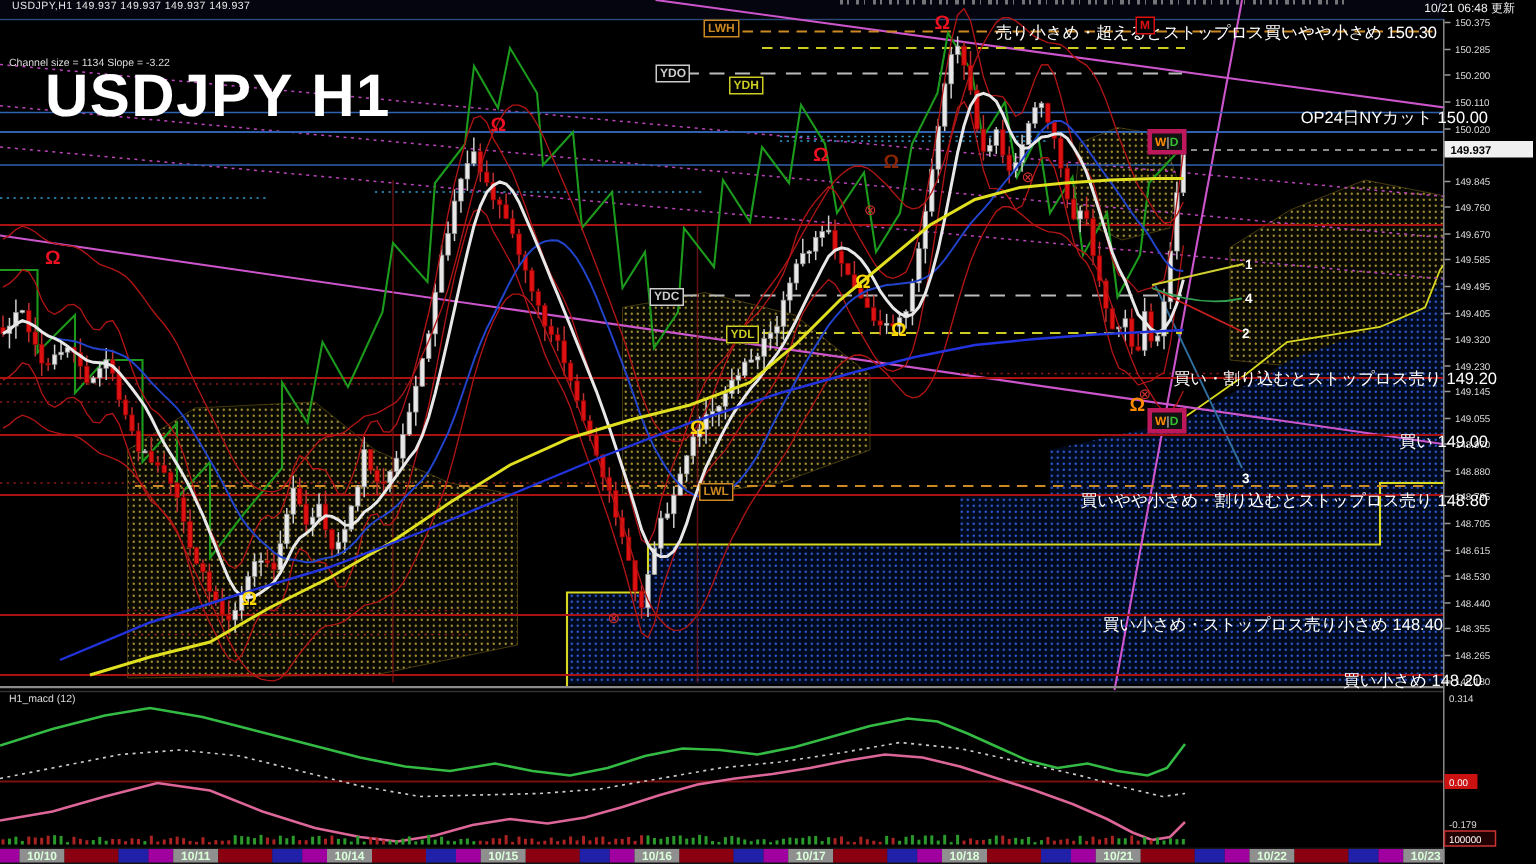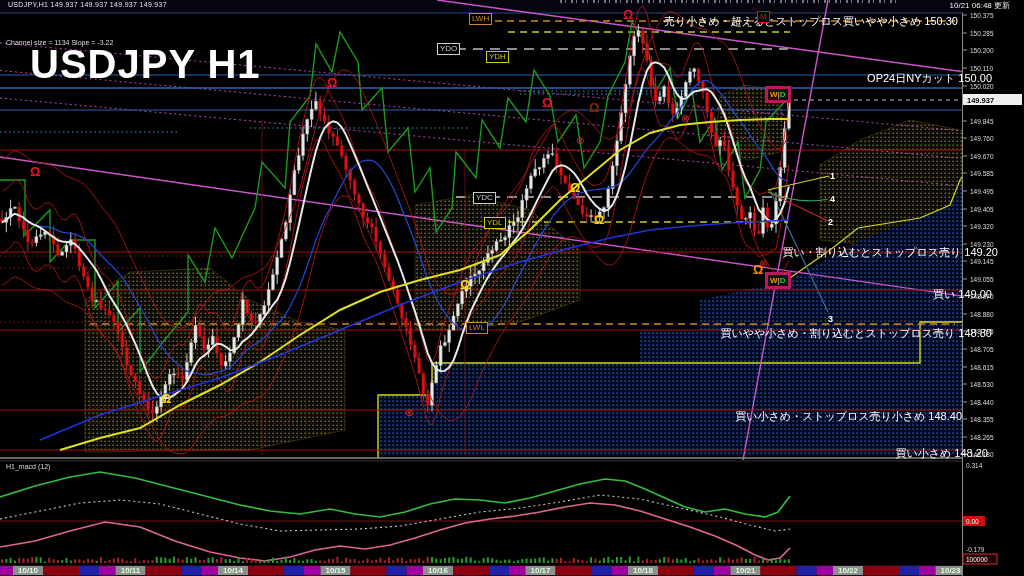--- a/index.html
+++ b/index.html
@@ -7,21 +7,21 @@
        font-family:"Liberation Sans","DejaVu Sans",sans-serif;}
   #chartsvg{position:absolute;left:0;top:0;}
   .ovl{position:absolute;white-space:nowrap;}
   #titlebar{left:8px;top:1px;font-size:7px;color:#e8e8e8;letter-spacing:.3px;}
   #updated{right:14px;top:0px;font-size:8px;color:#f0f0f0;}
   #clipstrip{left:560px;top:0;width:340px;height:3px;opacity:.55;
     background:repeating-linear-gradient(90deg,#cfcfcf 0 2px,transparent 2px 5px,#cfcfcf 5px 6px,transparent 6px 11px);}
   #bigtitle{left:30px;top:42px;font-size:40px;font-weight:bold;color:#fff;letter-spacing:1px;}
   #chinfo{left:6px;top:39px;font-size:7px;color:#ddd;}
   .ann{font-size:11px;color:#fff;text-align:right;}
-  .lvbox{font-size:8px;font-weight:normal;padding:0 2px;line-height:10px;background:#000;border:1px solid;}
+  .lvbox{font-size:8px;font-weight:bold;padding:0 2px;line-height:10px;background:#000;border:1px solid;}
   .wdbox{font-size:8px;font-weight:bold;line-height:11px;background:#111;border:3px solid #be185d;padding:0 2px;}
   .wdbox .w{color:#ff8c00}.wdbox .sep{color:#999}.wdbox .d{color:#30c030}
   .omega{font-size:13px;font-weight:bold;line-height:12px;}
   .otimes{font-size:10px;line-height:9px;color:#d03030;}
   .fanno{font-size:9px;font-weight:bold;color:#fff;}
 </style>
 </head>
 <body>
 
 <div id="app">
@@ -784,21 +784,21 @@
 <div class="ovl ann" style="right: 66px; top: 14px;">売り小さめ・超えるとストップロス買いやや小さめ 150.30</div>
     <div class="ovl ann" style="right: 32px; top: 71px;">OP24日NYカット 150.00</div>
     <div class="ovl ann" style="right: 26px; top: 245px;">買い・割り込むとストップロス売り 149.20</div>
     <div class="ovl ann" style="right: 32px; top: 287px;">買い 149.00</div>
     <div class="ovl ann" style="right: 32px; top: 326px;">買いやや小さめ・割り込むとストップロス売り 148.80</div>
     <div class="ovl ann" style="right: 62px; top: 409px;">買い小さめ・ストップロス売り小さめ 148.40</div>
     <div class="ovl ann" style="right: 36px; top: 446px;">買い小さめ 148.20</div>
     <div class="ovl lvbox" style="left: 469px; top: 13px; color: rgb(204, 136, 34); border-color: rgb(204, 136, 34);">LWH</div>
     <div class="ovl lvbox" style="left: 486px; top: 23px; color: rgb(204, 204, 34); border-color: rgb(204, 204, 34); margin-top: 28px;">YDH</div>
     <div class="ovl lvbox" style="left: 437px; top: 43px; color: rgb(204, 204, 204); border-color: rgb(204, 204, 204);">YDO</div>
-    <div class="ovl lvbox" style="left: 433px; top: 192px; color: rgb(204, 204, 204); border-color: rgb(204, 204, 204); margin-left: 40px;">YDC</div>
+    <div class="ovl lvbox" style="left: 433px; top: 192px; color: rgb(204, 204, 204); border-color: rgb(204, 204, 204);">YDC</div>
     <div class="ovl lvbox" style="left: 484px; top: 217px; color: rgb(204, 204, 34); border-color: rgb(204, 204, 34);">YDL</div>
     <div class="ovl lvbox" style="left: 466px; top: 322px; color: rgb(204, 136, 34); border-color: rgb(204, 136, 34);">LWL</div>
     <div class="ovl lvbox" style="left: 757px; top: 11px; color: rgb(221, 17, 17); border-color: rgb(221, 17, 17);">M</div>
     <div class="ovl wdbox" style="left: 765px; top: 86px;"><span class="w">W</span><span class="sep">|</span><span class="d">D</span></div>
     <div class="ovl wdbox" style="left: 765px; top: 272px;"><span class="w">W</span><span class="sep">|</span><span class="d">D</span></div>
     <div class="ovl omega" style="left: 30px; top: 166px; color: rgb(238, 17, 34);">Ω</div>
     <div class="ovl omega" style="left: 327px; top: 77px; color: rgb(238, 17, 34);">Ω</div>
     <div class="ovl omega" style="left: 623px; top: 9px; color: rgb(238, 17, 34);">Ω</div>
     <div class="ovl omega" style="left: 542px; top: 97px; color: rgb(238, 17, 34);">Ω</div>
     <div class="ovl omega" style="left: 589px; top: 102px; color: rgb(139, 37, 0);">Ω</div>

